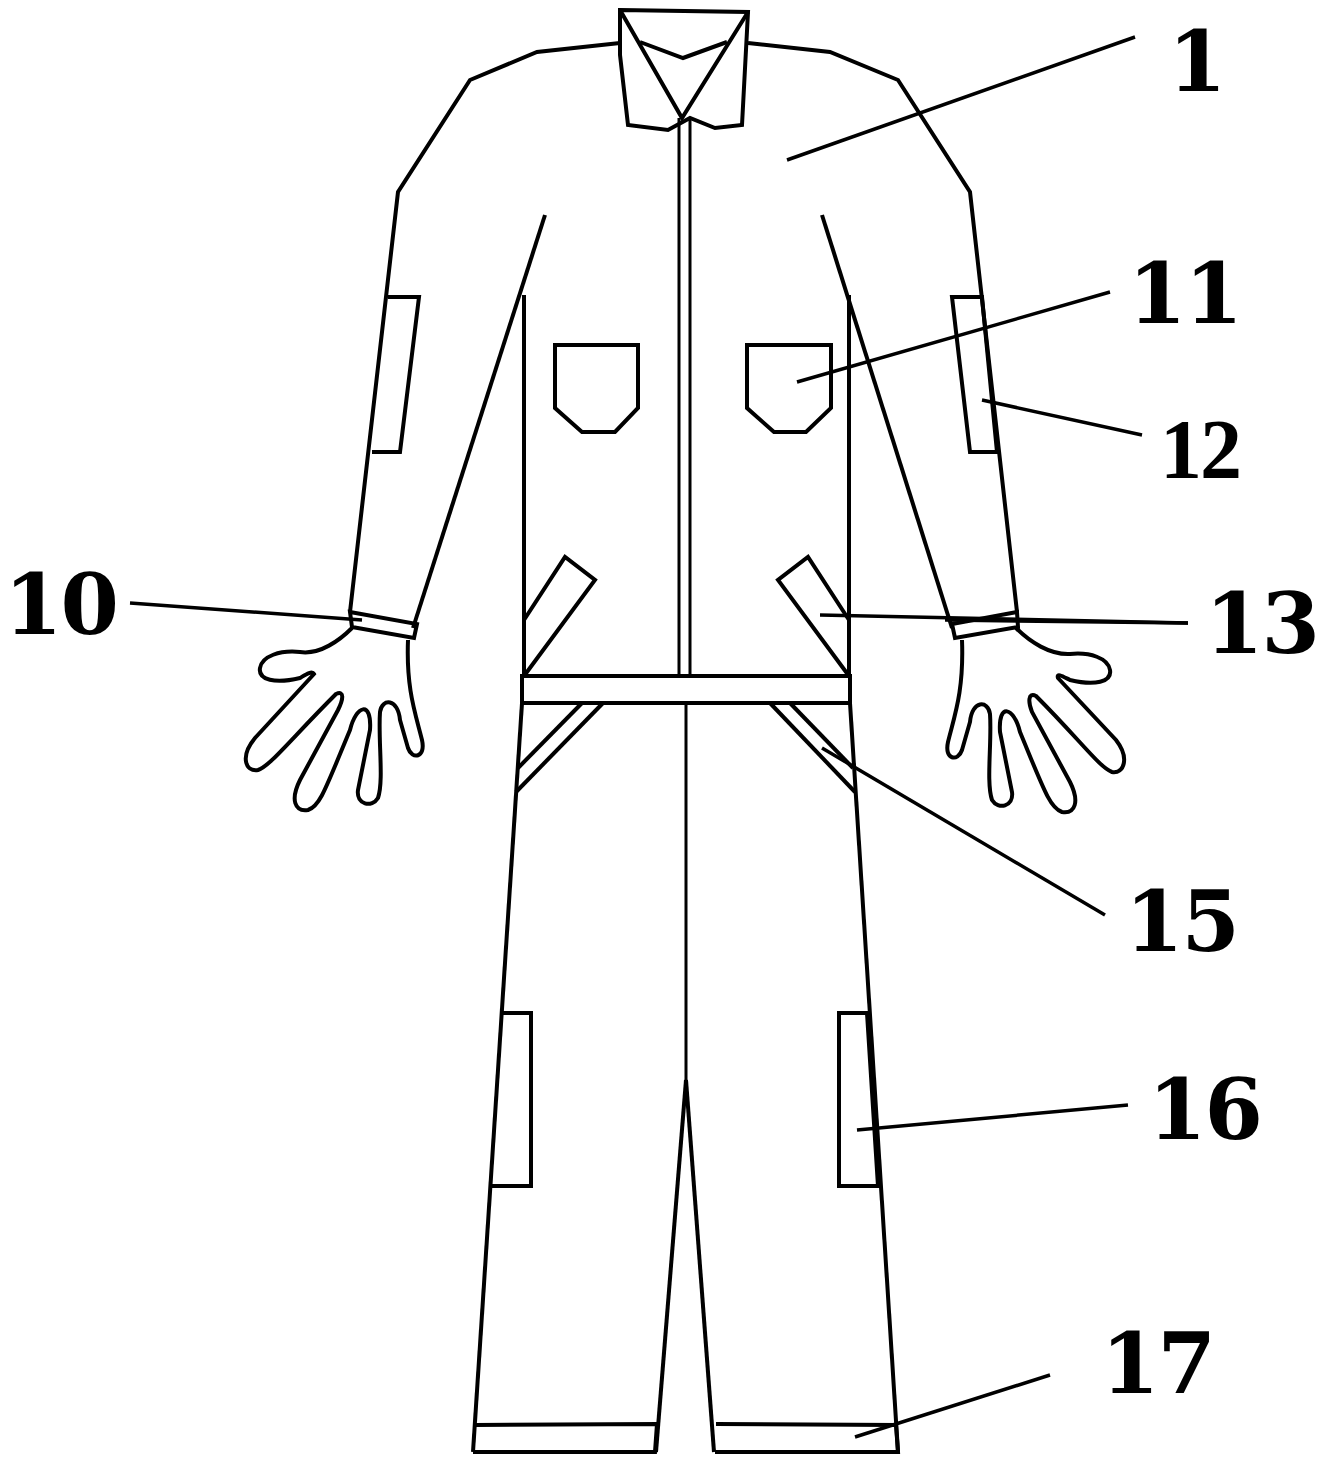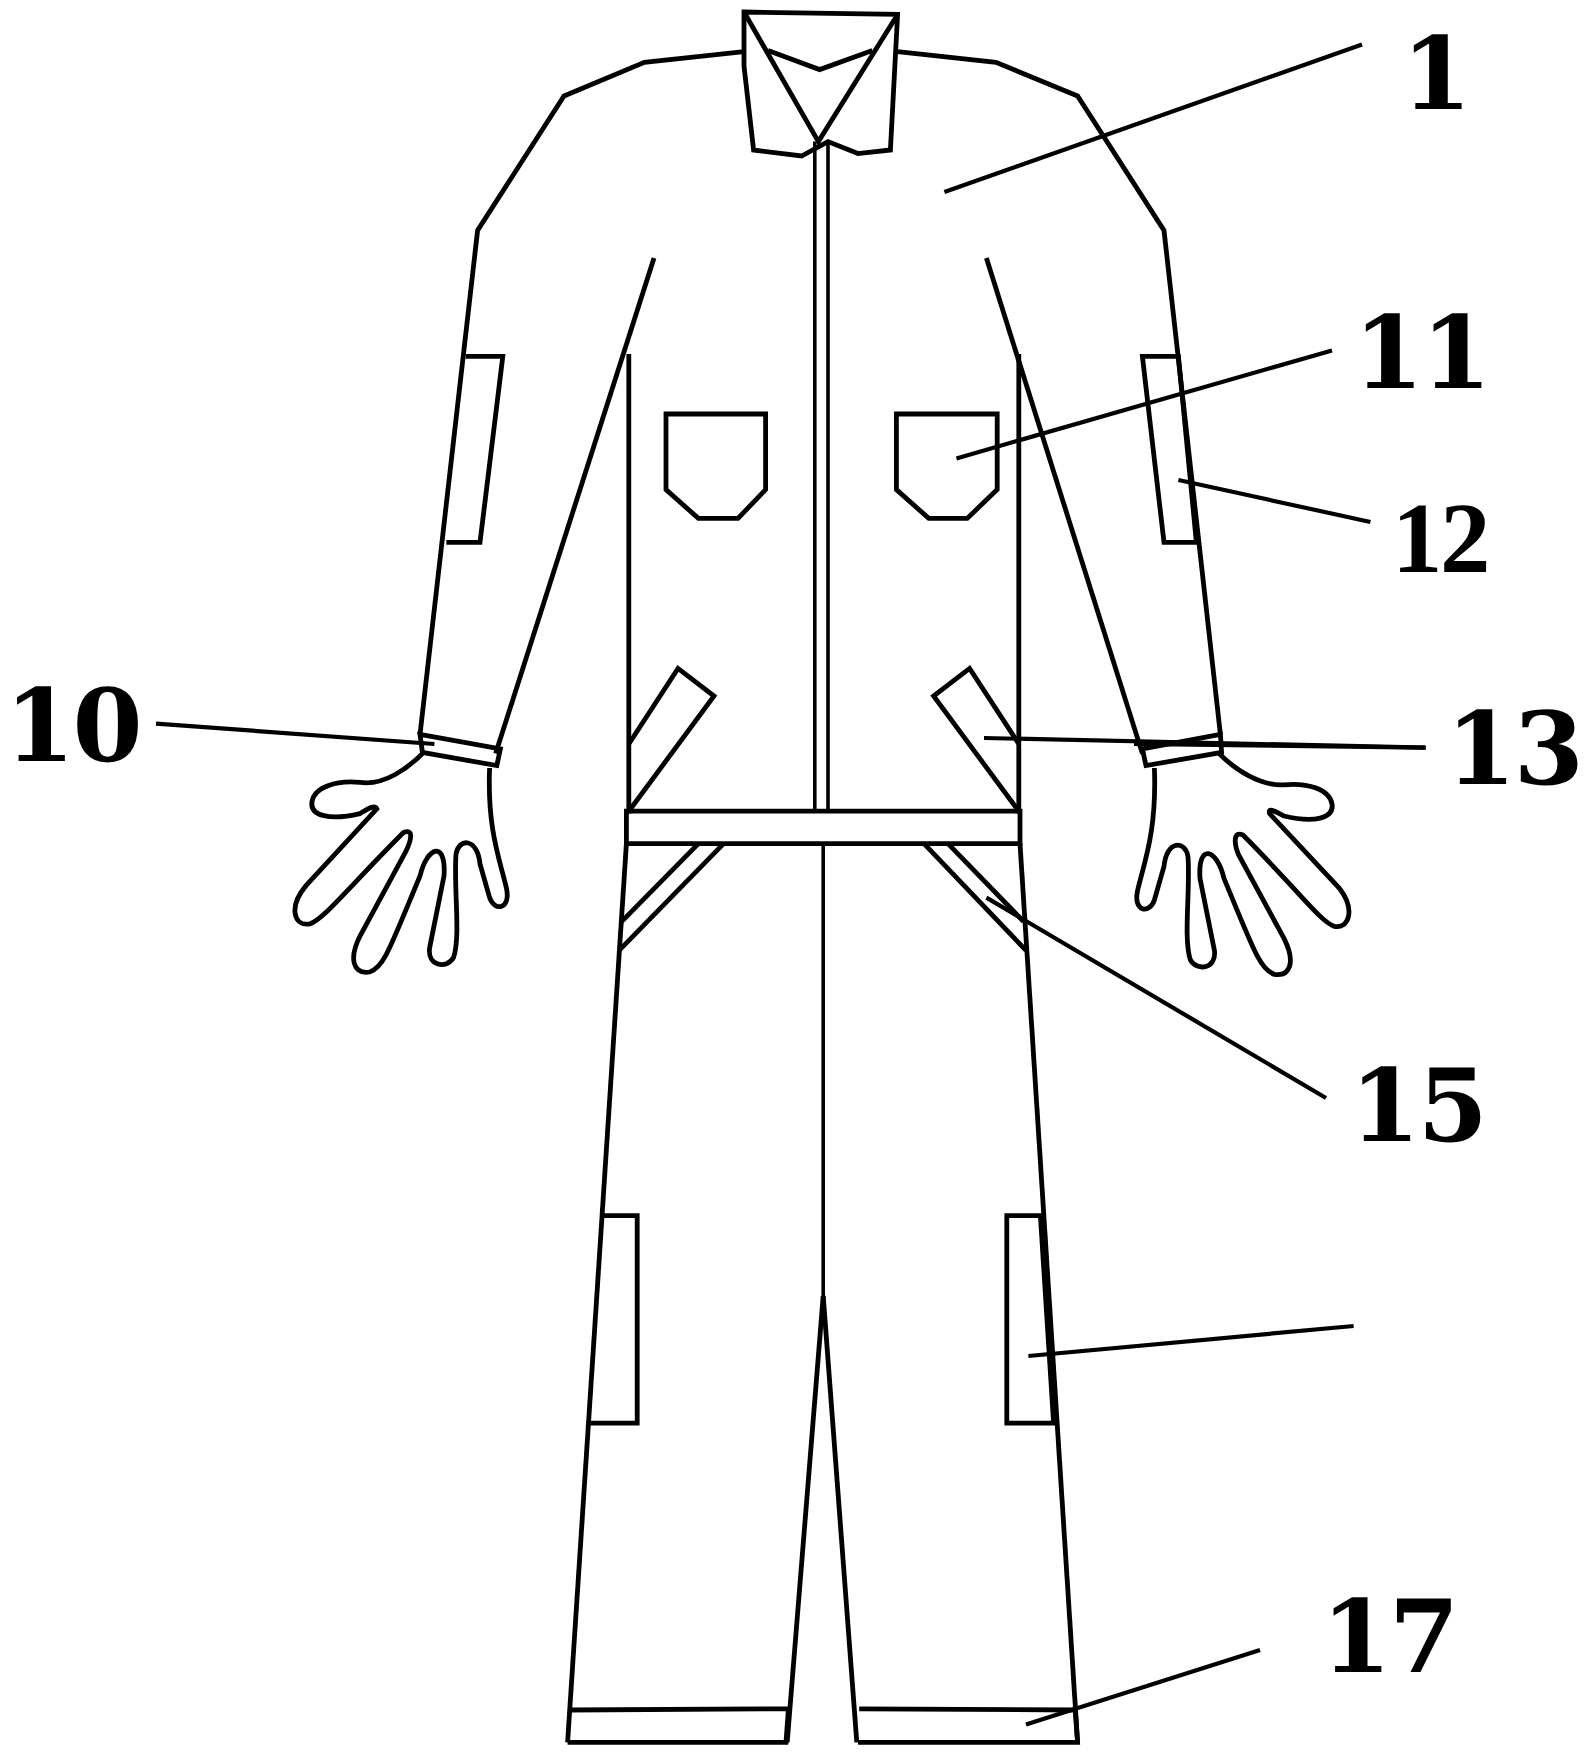--- a/index.html
+++ b/index.html
@@ -151,14 +151,15 @@
       <path class="lead" d="M855,1437 L1050,1375"></path>
     </g>
   </svg>
 
   <div class="label" style="left:1168px; top:20px;">1</div>
   <div class="label" style="left:1128px; top:252px;">11</div>
   <div class="label" style="left:1160px; top:408px;font-family:Liberation Serif, serif;">12</div>
   <div class="label" style="left:1205px; top:582px;">13</div>
   <div class="label" style="left:4px; top:563px;">10</div>
   <div class="label" style="left:1125px; top:880px;">15</div>
+  <div class="label" style="left:1148px; top:1068px;">16</div>
   <div class="label" style="left:1101px; top:1322px;">17</div>
 </div>
 
 </body></html>

